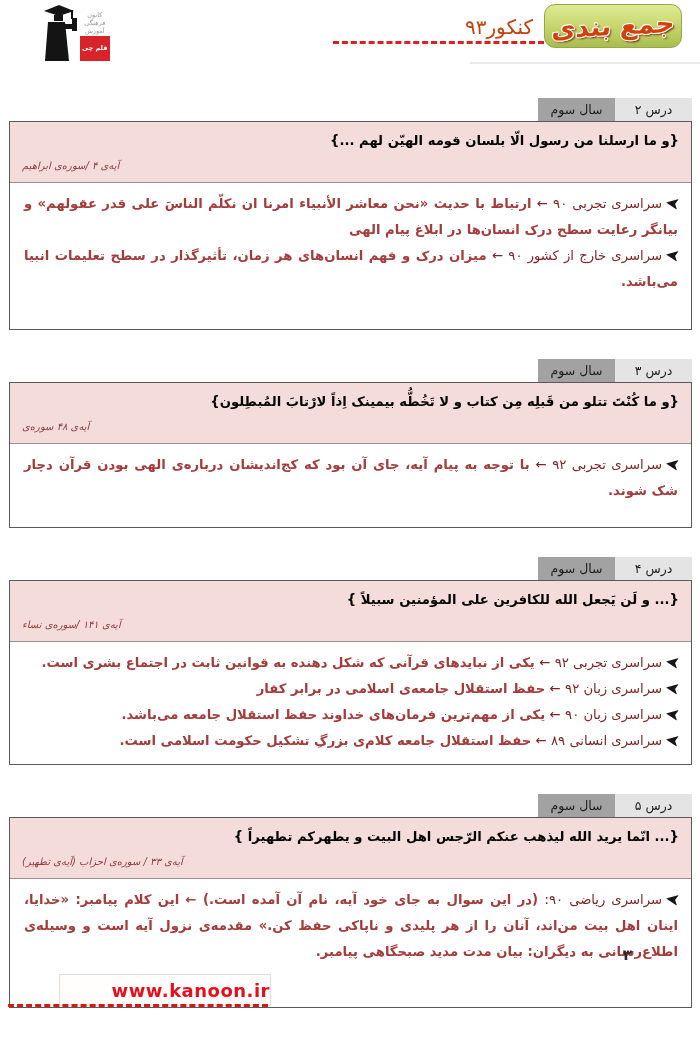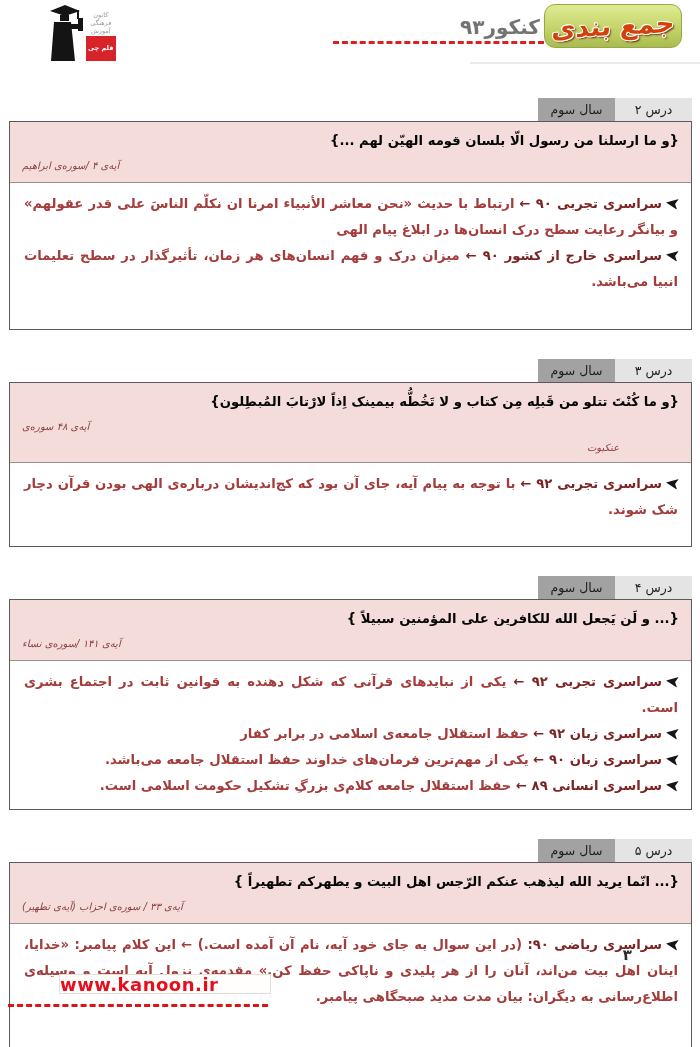--- a/index.html
+++ b/index.html
@@ -3,66 +3,66 @@
 <meta charset="utf-8">
 <style>
   * { margin:0; padding:0; box-sizing:border-box; }
   html,body { background:#fff; }
   body {
     width:700px; height:1047px; position:relative; overflow:hidden;
     font-family:"DejaVu Sans", sans-serif; direction:rtl;
   }
   
   .header { position:relative; height:66px; }
-  .kanoon-logo { position:absolute; top:3px; left:40px; width:78px; height:60px; display:flex; direction:ltr; }
+  .kanoon-logo { position:absolute; top:3px; left:34px; width:78px; height:60px; display:flex; direction:ltr; }
   .kanoon-logo svg { display:block; }
   .kanoon-logo .logo-txt { display:flex; flex-direction:column; justify-content:flex-end; gap:1px; padding-bottom:2px; }
   .kanoon-logo .logo-txt span { font-size:6.5px; color:#9a9a9a; line-height:7px; text-align:center; }
   .kanoon-logo .logo-txt .ghalamchi { background:#d8232a; color:#fff; font-size:6.5px; padding:9px 2px; font-weight:bold; }
   .brand-box {
     position:absolute; top:4px; right:18px; width:138px; height:44px; border-radius:11px;
     background:linear-gradient(180deg,#dfeb93 0%,#c4d46a 55%,#a9bc4f 100%);
     border:1px solid #97a748; display:flex; align-items:center; justify-content:center;
   }
   .brand-title {
     font-size:26px; font-weight:bold; color:#d4400a; transform:skewX(-6deg) rotate(-3deg); white-space:nowrap;
     text-shadow:1px 0 0 #fff,-1px 0 0 #fff,0 1px 0 #fff,0 -1px 0 #fff,1px 1px 0 #fff,-1px -1px 0 #fff,2px 2px 2px #6d2400;
   }
-  .brand-sub { position:absolute; top:15px; right:160px; font-size:20px; font-weight:bold; color:#737373; white-space:nowrap; }
+  .brand-sub { position:absolute; top:15px; right:167px; font-size:20px; font-weight:normal; color:#c2410c; white-space:nowrap; }
   .brand-dash { position:absolute; top:41px; left:333px; width:211px; border-bottom:3px dashed #dc1f1f; }
   .header-rule { position:absolute; top:62px; left:470px; width:230px; border-top:2px solid #e9e9e9; }
 
   
   .content { padding:32px 8px 0 9px; }
   .lesson { margin-bottom:29px; }
   .tabs { display:flex; direction:rtl; justify-content:flex-start; }
   .tab { width:77px; height:23px; display:flex; align-items:center; justify-content:center;
          font-size:12.5px; color:#1c1c1c; }
   .tab-lesson { background:#e4e4e4; }
   .tab-year  { background:#a2a2a2; }
   .box { border:1px solid #5a5a5a; background:#fff; }
   .verse-bar { background:#f4dcda; border-bottom:1px solid #9c8f8f; padding:9px 12px;
                display:flex; flex-wrap:wrap; justify-content:space-between; align-items:flex-start; direction:rtl; }
   .verse { font-size:13.2px; font-weight:bold; color:#050505; line-height:20px; }
   .source { font-size:10px; font-style:italic; color:#8d4040; line-height:14px; padding-top:4px; white-space:nowrap;margin-top:24px; }
   .source2 { flex-basis:100%; text-align:right; padding-right:60px; padding-top:8px; font-size:10px; font-style:italic; color:#8d4040; }
   .body { padding:8px 13px 10px 14px; direction:rtl; text-align:justify; text-align-last:right; }
   .item { font-size:13.2px; line-height:26px; color:#a43c3c; font-weight:bold; }
-  .lead { color:#7c2424; font-weight:bold; }
+  .lead { color:#7c2424; font-weight:normal; }
   .txt  { color:#a43c3c; }
   .bullet { display:inline-block; width:12px; height:11px; background:#161616;
             clip-path:polygon(0 50%, 100% 0, 76% 50%, 100% 100%);
             margin-left:4px; vertical-align:-1px; transform:rotate(9deg); }
   .body-1 { min-height:146px; } .body-2 { min-height:83px; }
   .body-3 { min-height:119px; } .body-4 { min-height:128px; }
 
   
   .page-number { position:absolute; top:946px; right:68px; font-size:15px; font-weight:bold; color:#2a2a2a; }
-  .site-box { position:absolute; top:974px; left:59px; width:212px; height:20px;
-              border:1px solid #e3ded7; background:#fffefd; display:flex; align-items:center; justify-content:flex-end; }
+  .site-box { position:absolute; top:974px; left:59px; width:212px; height:32px;
+              border:1px solid #e3ded7; background:#fffefd; display:flex; align-items:center; justify-content:flex-start; }
   .site-url { color:#e60f1e; font-size:18px; font-weight:bold; letter-spacing:0.5px; direction:ltr; }
   .site-dash { position:absolute; top:1004px; left:8px; width:260px; border-bottom:3px dashed #dd1414; }
 </style>
 </head>
 <body>
 
 <div class="header">
   <div class="kanoon-logo">
     <span>
       <svg width="46" height="60" viewBox="0 0 46 60">
@@ -110,21 +110,20 @@
 
   <section class="lesson">
     <div class="tabs">
       <div class="tab tab-lesson">درس ۳</div>
       <div class="tab tab-year">سال سوم</div>
     </div>
     <div class="box">
       <div class="verse-bar">
         <div class="verse">{و ما کُنْتَ تتلو من قَبلِه مِن کتاب و لا تَخُطُّه بیمینک اِذاً لارْتابَ المُبطِلون}</div>
         <div class="source">آیه‌ی ۴۸ سوره‌ی</div>
-        <div class="source2">عنکبوت</div>
       </div>
       <div class="body body-2">
         <p class="item"><span class="bullet"></span><span class="lead">سراسری تجربی ۹۲ ←</span> <span class="txt">با توجه به پیام آیه، جای آن بود که کج‌اندیشان درباره‌ی الهی بودن قرآن دچار شک شوند.</span></p>
       </div>
     </div>
   </section>
 
   <section class="lesson">
     <div class="tabs">
       <div class="tab tab-lesson">درس ۴</div>

